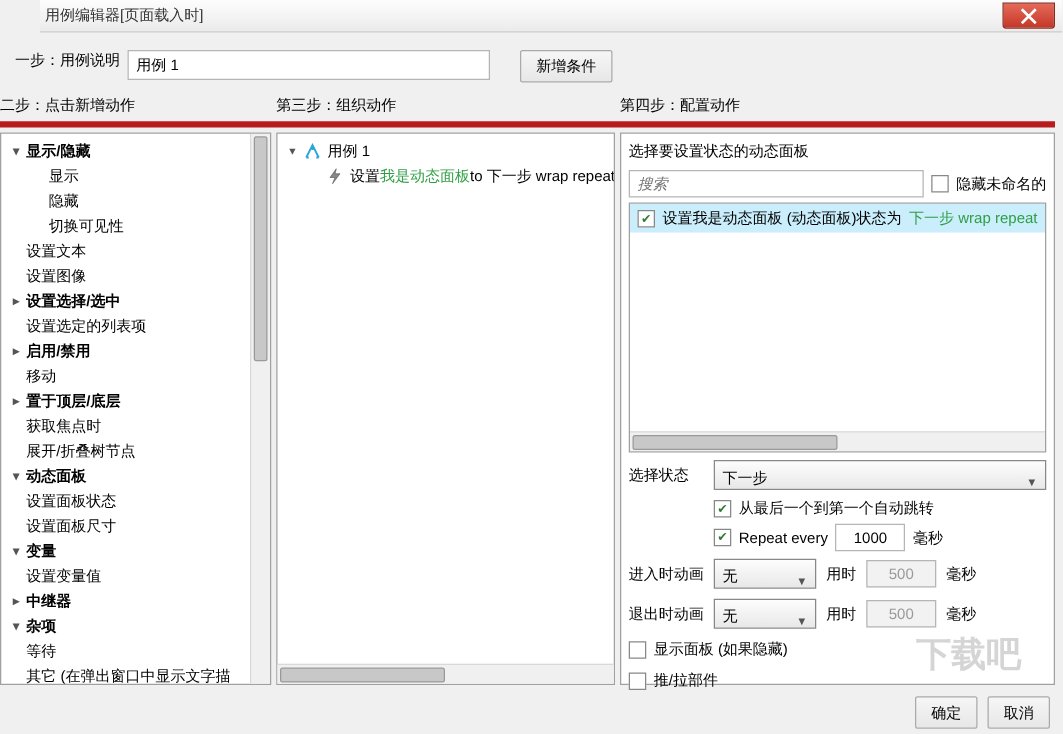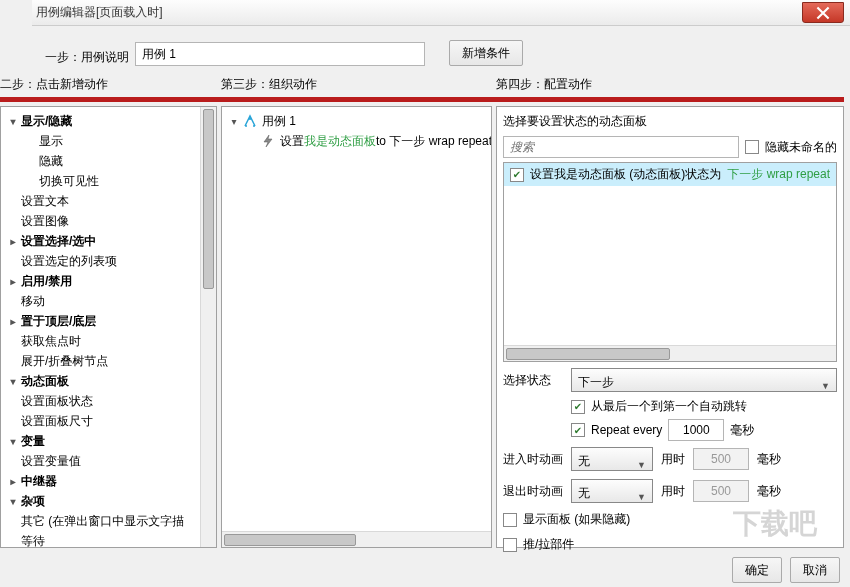--- a/index.html
+++ b/index.html
@@ -4,21 +4,21 @@
 <style>
 * { box-sizing: border-box; margin: 0; padding: 0; font-family: "Microsoft YaHei", SimSun, Arial, sans-serif; font-size: 12px; }
 body { background: #f0f0f0; width: 850px; height: 587px; position: relative; overflow: hidden; }
 
 .titlebar { height: 26px; background: linear-gradient(#fdfdfd, #ebebeb); border-bottom: 1px solid #ccc; display: flex; align-items: center; justify-content: space-between; padding-left: 4px; margin-left: 32px; }
 .titlebar-text { color: #333; }
 .close-btn { width: 42px; height: 21px; background: linear-gradient(#e46a5a, #c53727); border: 1px solid #8a2a1f; border-radius: 0 0 3px 3px; margin-right: 6px; display: flex; align-items: center; justify-content: center; color: #fff; font-weight: bold; font-size: 10px; cursor: pointer; }
 
 .content { padding: 8px 6px 4px 0; }
 
-.step1-row { display: flex; align-items: flex-end; gap: 6px; padding: 6px 0 10px 1px; margin-left: 44px; }
+.step1-row { display: flex; align-items: flex-start; gap: 6px; padding: 6px 0 10px 12px; }
 .step1-label { white-space: nowrap; }
 .text-input { height: 24px; border: 1px solid #b5b5b5; background: #fff; width: 290px; padding: 0 6px; }
 .btn { height: 26px; padding: 0 12px; background: linear-gradient(#f6f6f6, #e7e7e7); border: 1px solid #aaa; border-radius: 2px; cursor: pointer; }
 .step1-row .btn { margin-left: 18px; }
 
 .step-headers { display: flex; border-bottom: 5px solid #b91c1c; padding-bottom: 4px; margin-bottom: 4px; }
 .sh1 { width: 221px; flex: none; } .sh2 { width: 275px; flex: none; } .sh3 { flex: 1; }
 
 .cols { display: flex; height: 442px; }
 .panel { border: 1px solid #a0a0a0; background: #fff; display: flex; flex-direction: column; }
@@ -180,25 +180,25 @@
             <div class="tree-node lvl0 bold">
               <span class="expander">▸</span>
               <span>中继器</span>
             </div>
             <div class="tree-node lvl0 bold">
               <span class="expander">▾</span>
               <span>杂项</span>
             </div>
             <div class="tree-node lvl0">
               <span class="expander"></span>
+              <span>等待</span>
+            </div>
+            <div class="tree-node lvl0">
+              <span class="expander"></span>
               <span>其它 (在弹出窗口中显示文字描</span>
-            </div>
-            <div class="tree-node lvl0">
-              <span class="expander"></span>
-              <span>等待</span>
             </div>
           </div>
         <div class="vscroll">
             <div class="thumb"></div>
           </div>
       </div>
     </div>
 
     <div class="panel col2">
       <div class="scroll-body">

